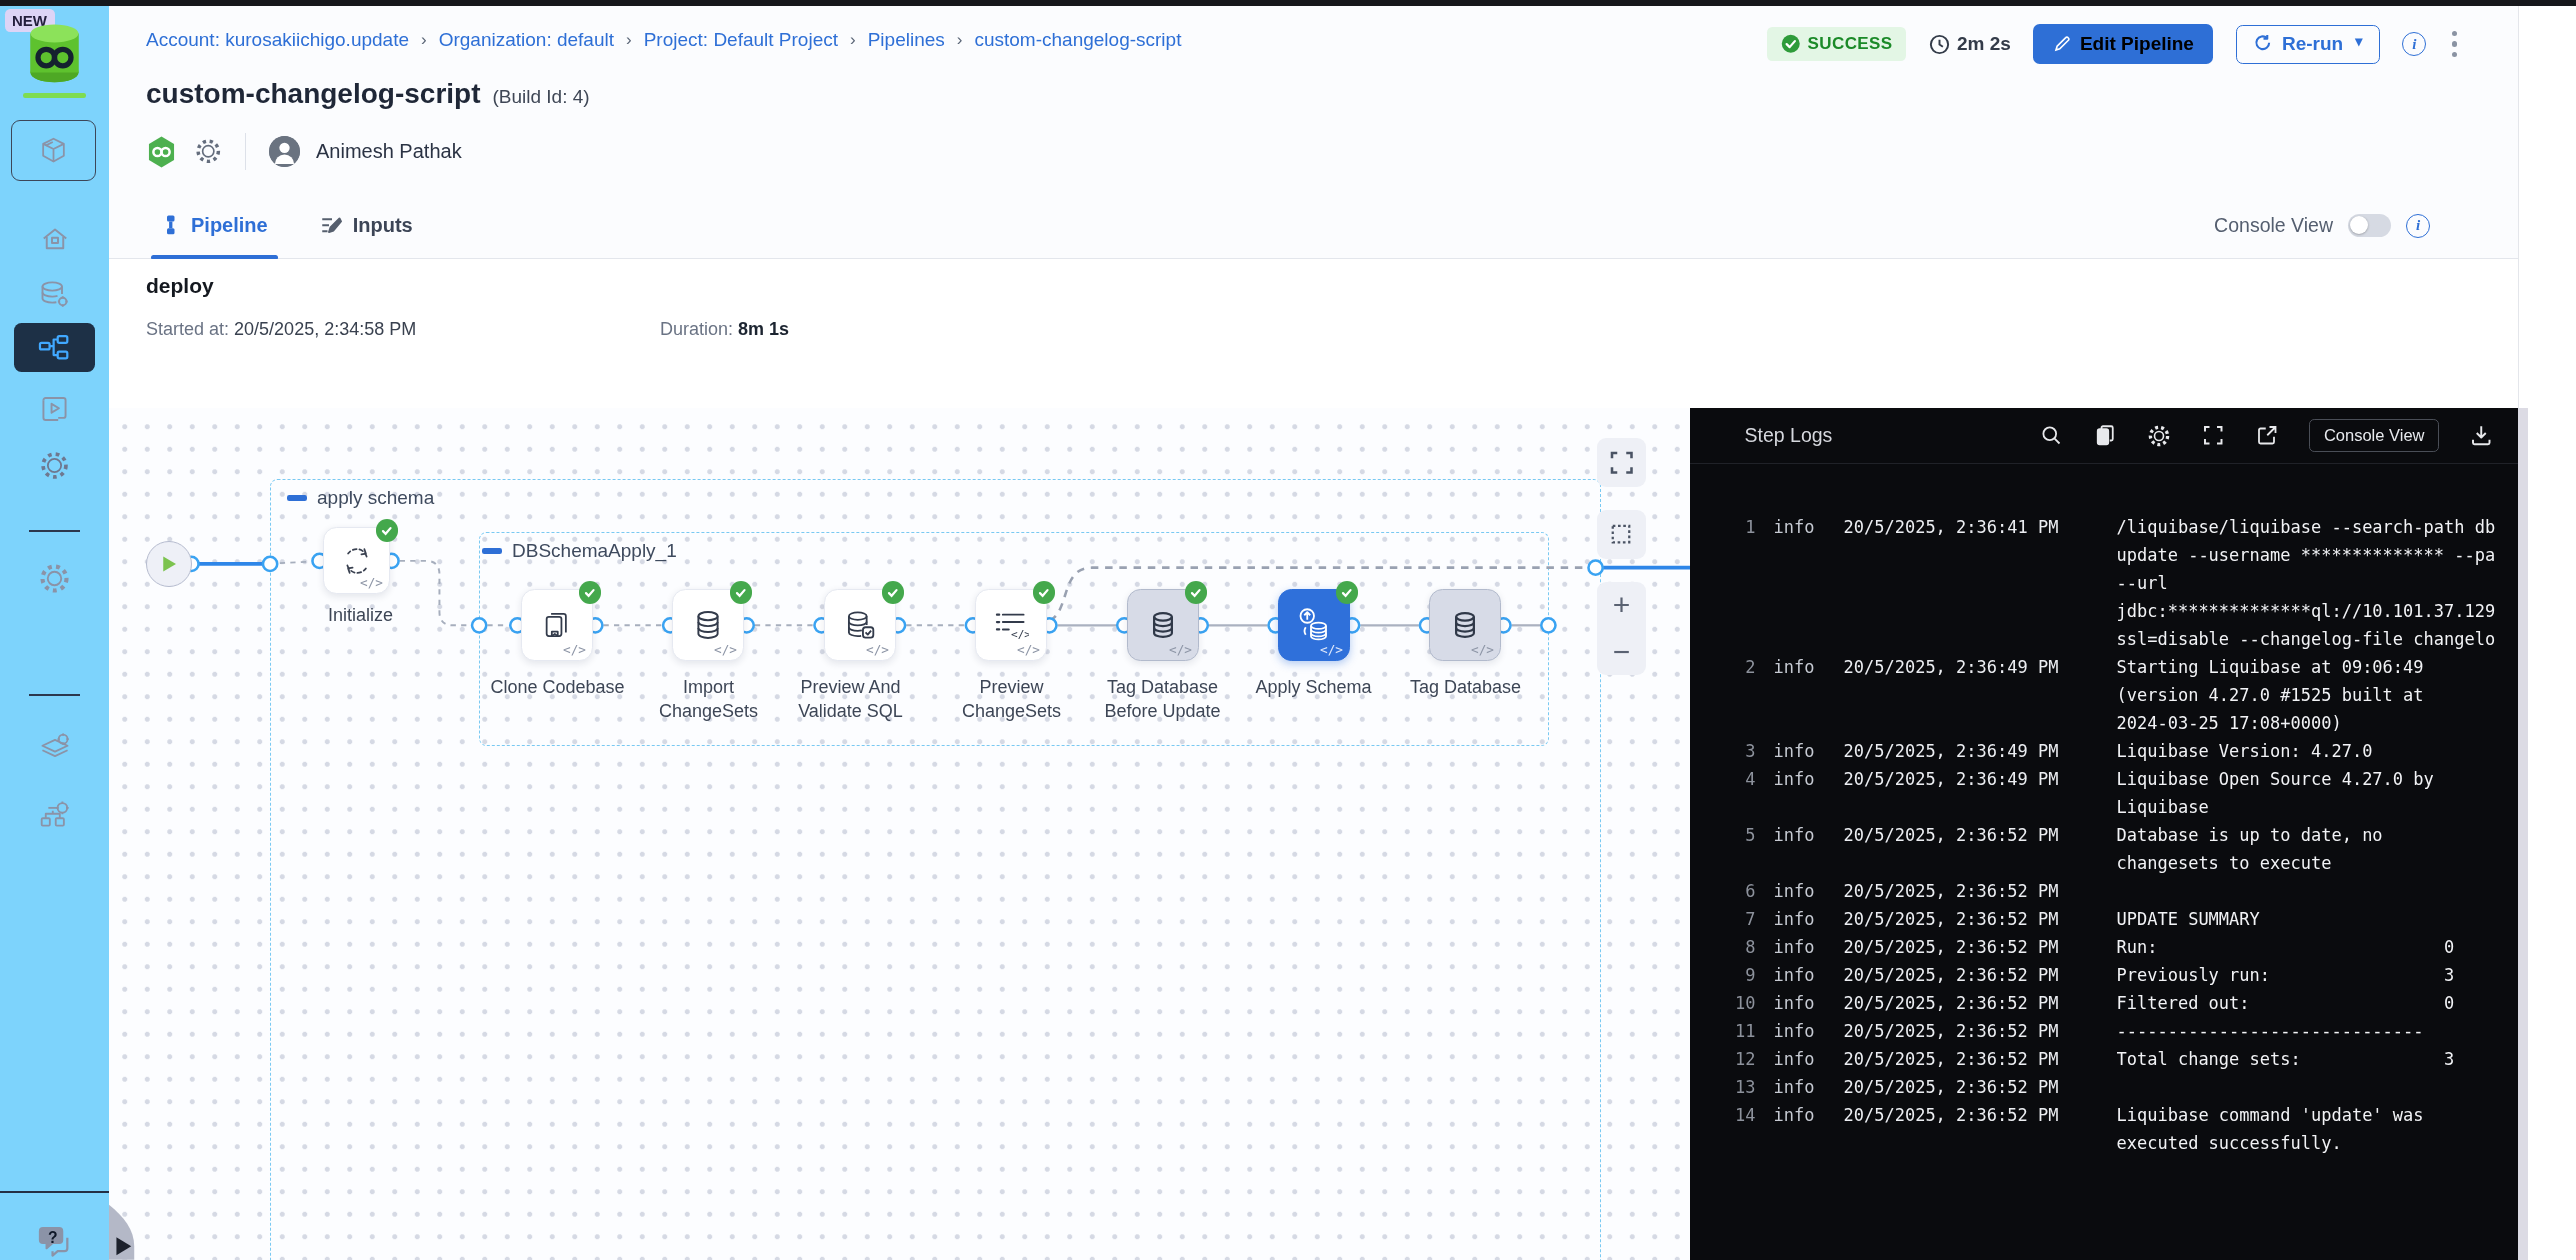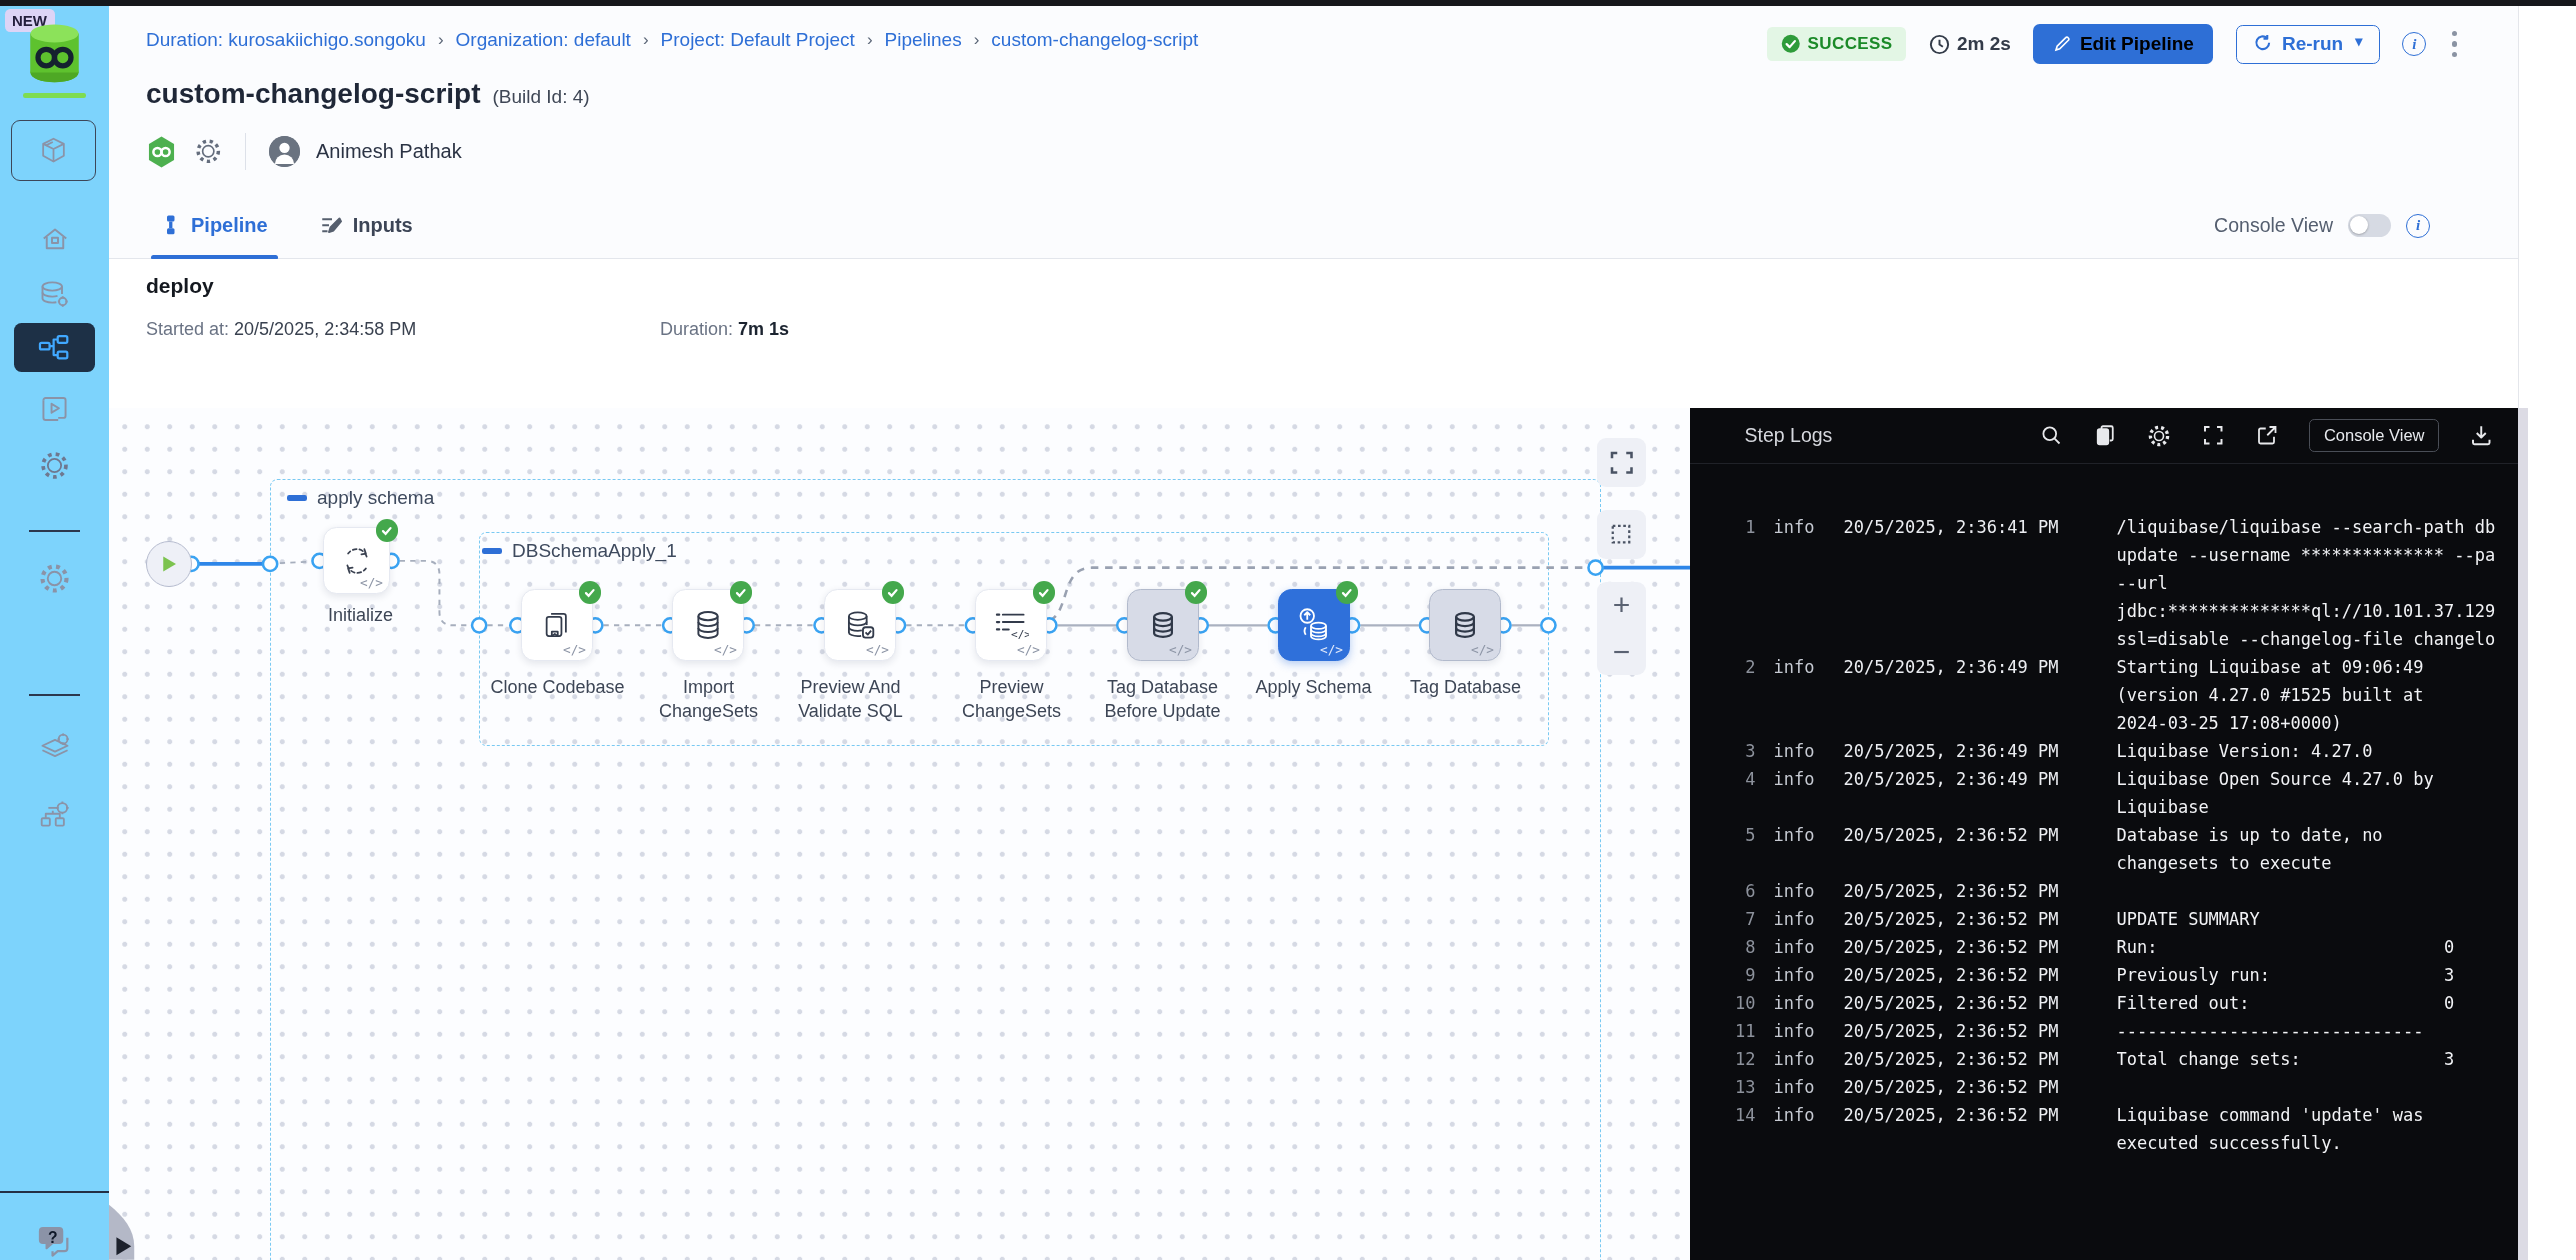--- a/index.html
+++ b/index.html
@@ -254,21 +254,21 @@
       </svg>
     </div>
     <span class="help-q">?</span>
   </aside>
 
   <main class="main">
 
     <header class="page-header">
       <nav class="breadcrumb">
 
-          <a>Duration: kurosakiichigo.songoku</a>
+          <a>Account: kurosakiichigo.update</a>
           <span class="sep">›</span>
 
           <a>Organization: default</a>
           <span class="sep">›</span>
 
           <a>Project: Default Project</a>
           <span class="sep">›</span>
 
           <a>Pipelines</a>
           <span class="sep">›</span>
@@ -365,21 +365,21 @@
         </div>
       </div>
     </header>
 
     <section class="stage-bar">
       <div class="stage-name">deploy</div>
       <div class="stage-meta start">
         <span>Started at:</span> <b>20/5/2025, 2:34:58 PM</b>
       </div>
       <div class="stage-meta dur">
-        <span>Duration:</span> <b>7m 1s</b>
+        <span>Duration:</span> <b>8m 1s</b>
       </div>
     </section>
 
     <div class="workspace">
 
       <div class="canvas">
 
         <div class="group-box" style="left:161px; top:71px; width:1331px; height:824px;"></div>
         <div class="group-box" style="left:370px; top:124px; width:1070px; height:214px;"></div>
 

